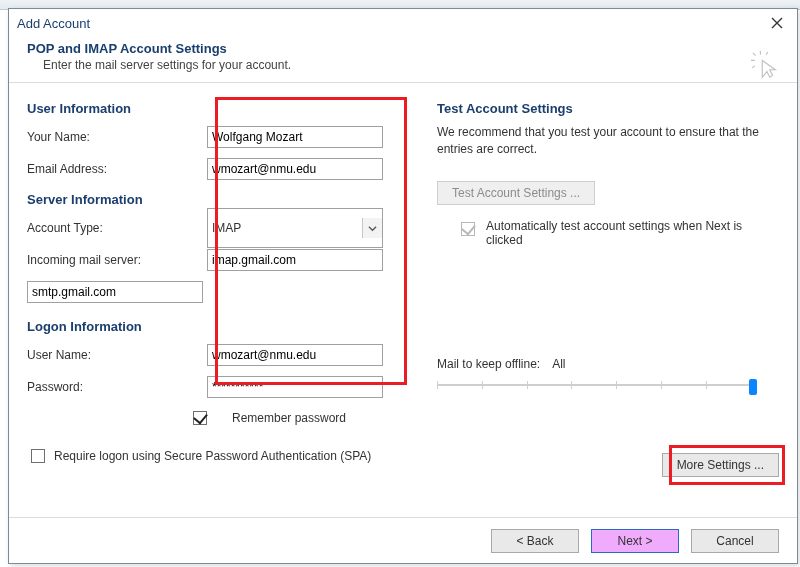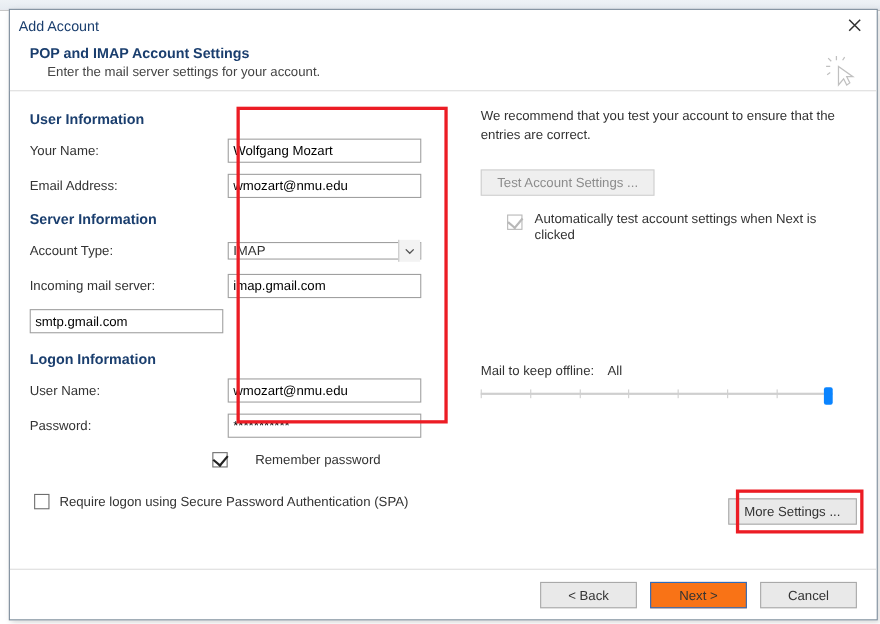--- a/index.html
+++ b/index.html
@@ -61,21 +61,21 @@
   .section-title {
     font-weight:bold; color:#1a3e6e; font-size:13px; margin: 4px 0 8px 0;
   }
   .form-row { display:flex; align-items:center; margin:6px 0; height:26px; }
   .form-row label { width: 180px; color:#333; }
   .form-row input[type=text], .form-row input[type=password] {
     width: 176px; height:22px; border:1px solid #a0a0a0; padding:0 4px;
     font-family:inherit; font-size:12px;
   }
   .select-wrap {
-    width:176px; height:16px; border:1px solid #a0a0a0; background:#fff;
+    width:176px; height:40px; border:1px solid #a0a0a0; background:#fff;
     display:flex; align-items:center; justify-content:space-between;
     padding:0 0 0 4px;
   }
   .select-btn { width:20px; height:20px; border-left:1px solid #c8c8c8; background:#f3f3f3; display:flex; align-items:center; justify-content:center; }
   .select-btn svg { width:9px; height:9px; }
   .remember-row { display:flex; align-items:center; margin:8px 0 0 162px; gap:22px; }
   .spa-row { display:flex; align-items:center; margin:18px 0 0 0; gap:6px; }
   input[type=checkbox].win {
     width:14px; height:14px; border:1px solid #6e6e6e; appearance:none; background:#fff; position:relative;
   }
@@ -91,21 +91,21 @@
     pointer-events:none;
   }
   .right-text { color:#333; line-height:1.45; }
   .btn {
     display:inline-flex; align-items:center; justify-content:center;
     height:24px; padding:0 14px; border:1px solid #a9a9a9;
     background:#e9e9e9; color:#333; font-family:inherit; font-size:12px;
     cursor:default;
   }
   .btn.disabled { color:#8c8c8c; background:#efefef; border-color:#cfcfcf; }
-  .btn.primary { border-color:#2a6bbf; background:#f97316; }
+  .btn.primary { border-color:#2a6bbf; background:#f0abfc; }
   .auto-row { display:flex; align-items:flex-start; gap:8px; margin:14px 0 0 20px; color:#333; }
   .mail-keep { display:flex; align-items:center; gap:12px; margin-top: 110px; }
   .slider {
     position:relative; margin-top:6px; width:320px; height:16px;
   }
   .slider .track { position:absolute; left:0; right:0; top:7px; height:2px; background:#cfcfcf; }
   .slider .ticks { position:absolute; left:0; right:0; top:4px; height:8px; }
   .slider .ticks span { position:absolute; width:1px; height:8px; background:#cfcfcf; }
   .slider .thumb { position:absolute; top:2px; width:8px; height:16px; background:#0a84ff; border-radius:2px; }
   .more-wrap { position:absolute; right:18px; top:444px; }
@@ -205,20 +205,21 @@
         <span>Remember password</span>
       </div>
 
       <div class="spa-row">
         <input type="checkbox" class="win" style="">
         <span>Require logon using Secure Password Authentication (SPA)</span>
       </div>
     </div>
 
     <div class="col-right">
+      <div class="section-title">Test Account Settings</div>
       <div class="right-text">We recommend that you test your account to ensure that the entries are correct.</div>
 
       <div style="margin-top:22px">
         <span class="btn disabled">Test Account Settings ...</span>
       </div>
 
       <div class="auto-row">
         <input type="checkbox" class="win dim" checked="" style="">
         <span style="max-width:260px">Automatically test account settings when Next is clicked</span>
       </div>

